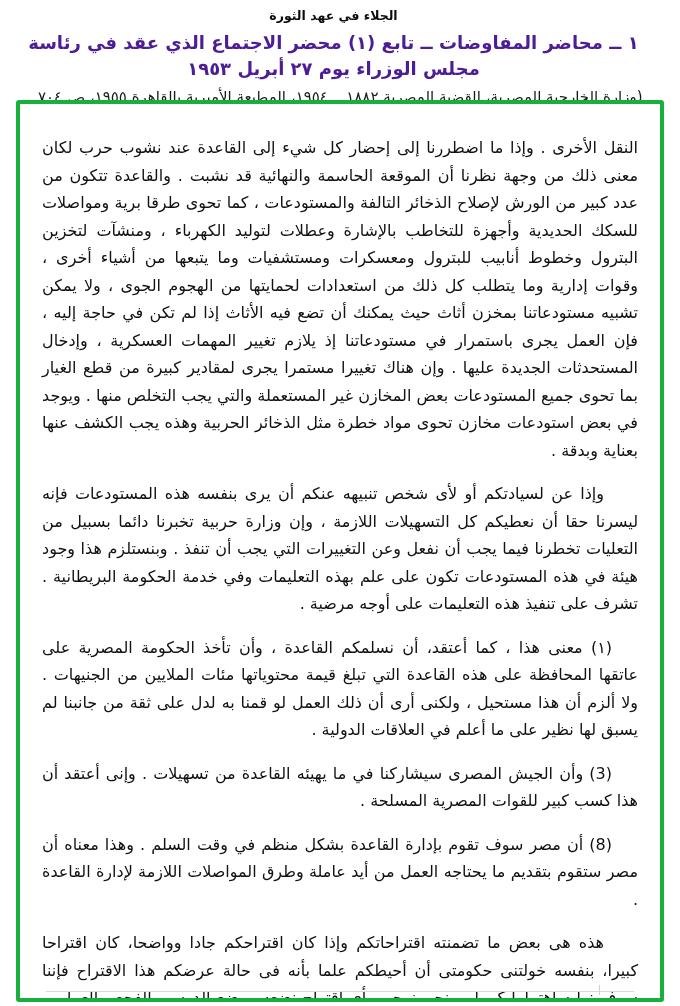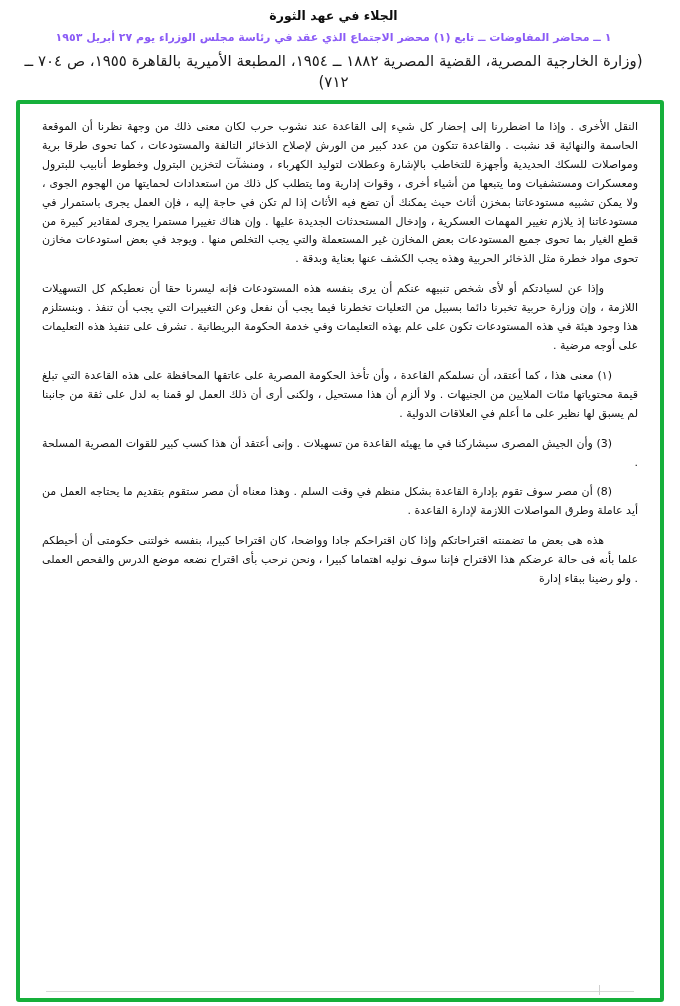--- a/index.html
+++ b/index.html
@@ -25,24 +25,24 @@
     text-align: center;
   }
   .header-title {
     font-size: 12.5px;
     font-weight: 600;
     letter-spacing: 0.2px;
     margin-bottom: 7px;
     color: #0d0d0d;
   }
   .header-line {
-    font-size: 11px;
+    font-size: 18px;
     font-weight: 600;
     line-height: 1.45;
-    color: #8b5cf6;
+    color: #4c1d95;
     margin-bottom: 5px;
   }
   .header-source {
     font-size: 15px;
     font-weight: 400;
     color: #1a1a1a;
     line-height: 1.4;
   }
   .frame {
     position: absolute;
@@ -55,25 +55,25 @@
     background: #fff;
     box-sizing: border-box;
     overflow: hidden;
   }
   .frame-inner {
     padding: 14px 22px 0 22px;
     box-sizing: border-box;
     height: 100%;
   }
   .para {
-    font-size: 11px;
+    font-size: 16px;
     line-height: 1.72;
     text-align: justify;
     text-justify: inter-word;
-    margin: 0 0 11px 0;
+    margin: 16px 0 11px 0;
     color: #111;
   }
   .para.firstline {
     text-indent: 34px;
   }
   .para.numbered {
     text-indent: 26px;
   }
   .cut-line {
     position: absolute;

